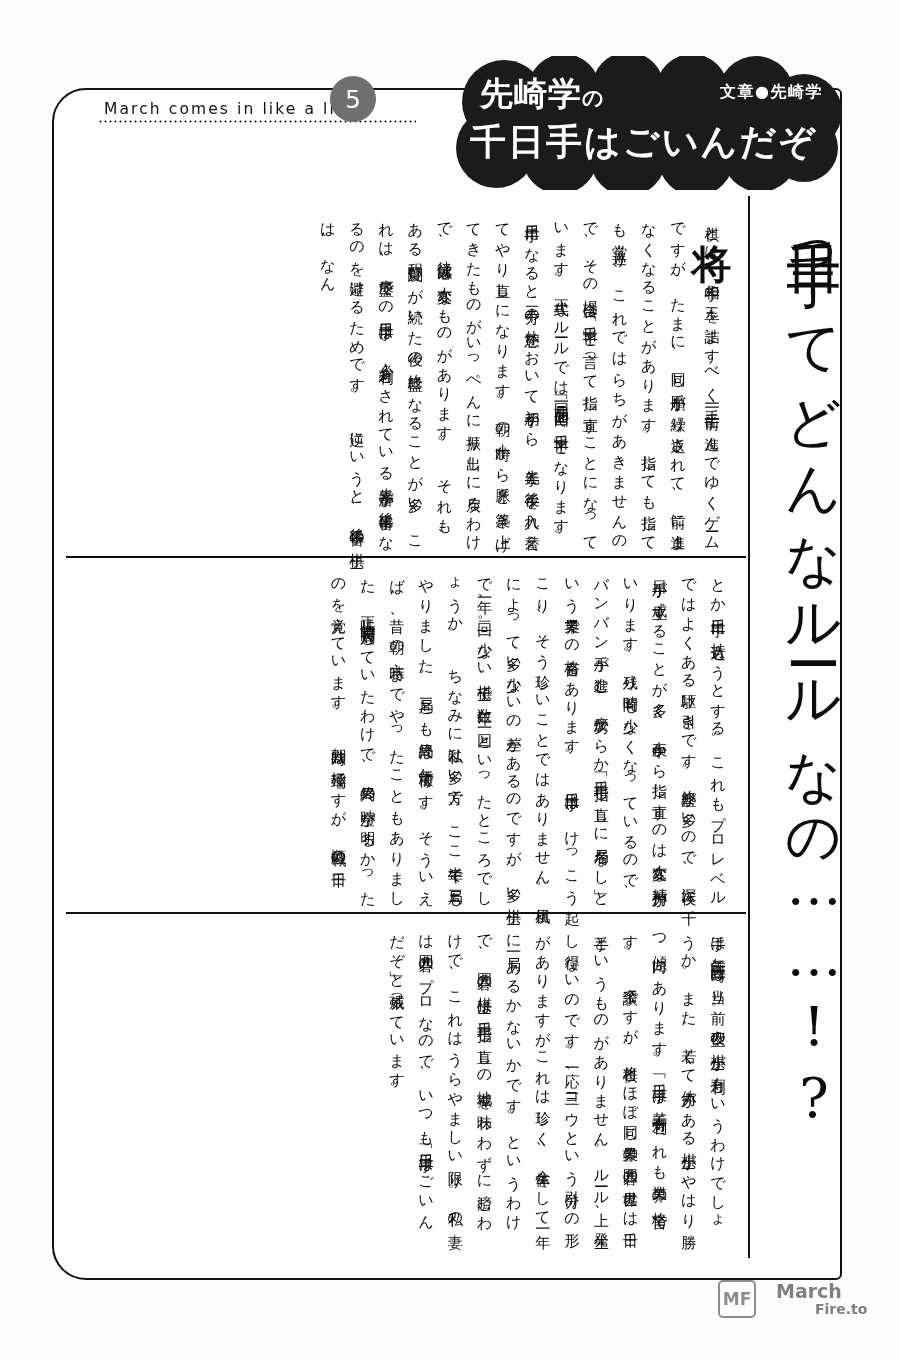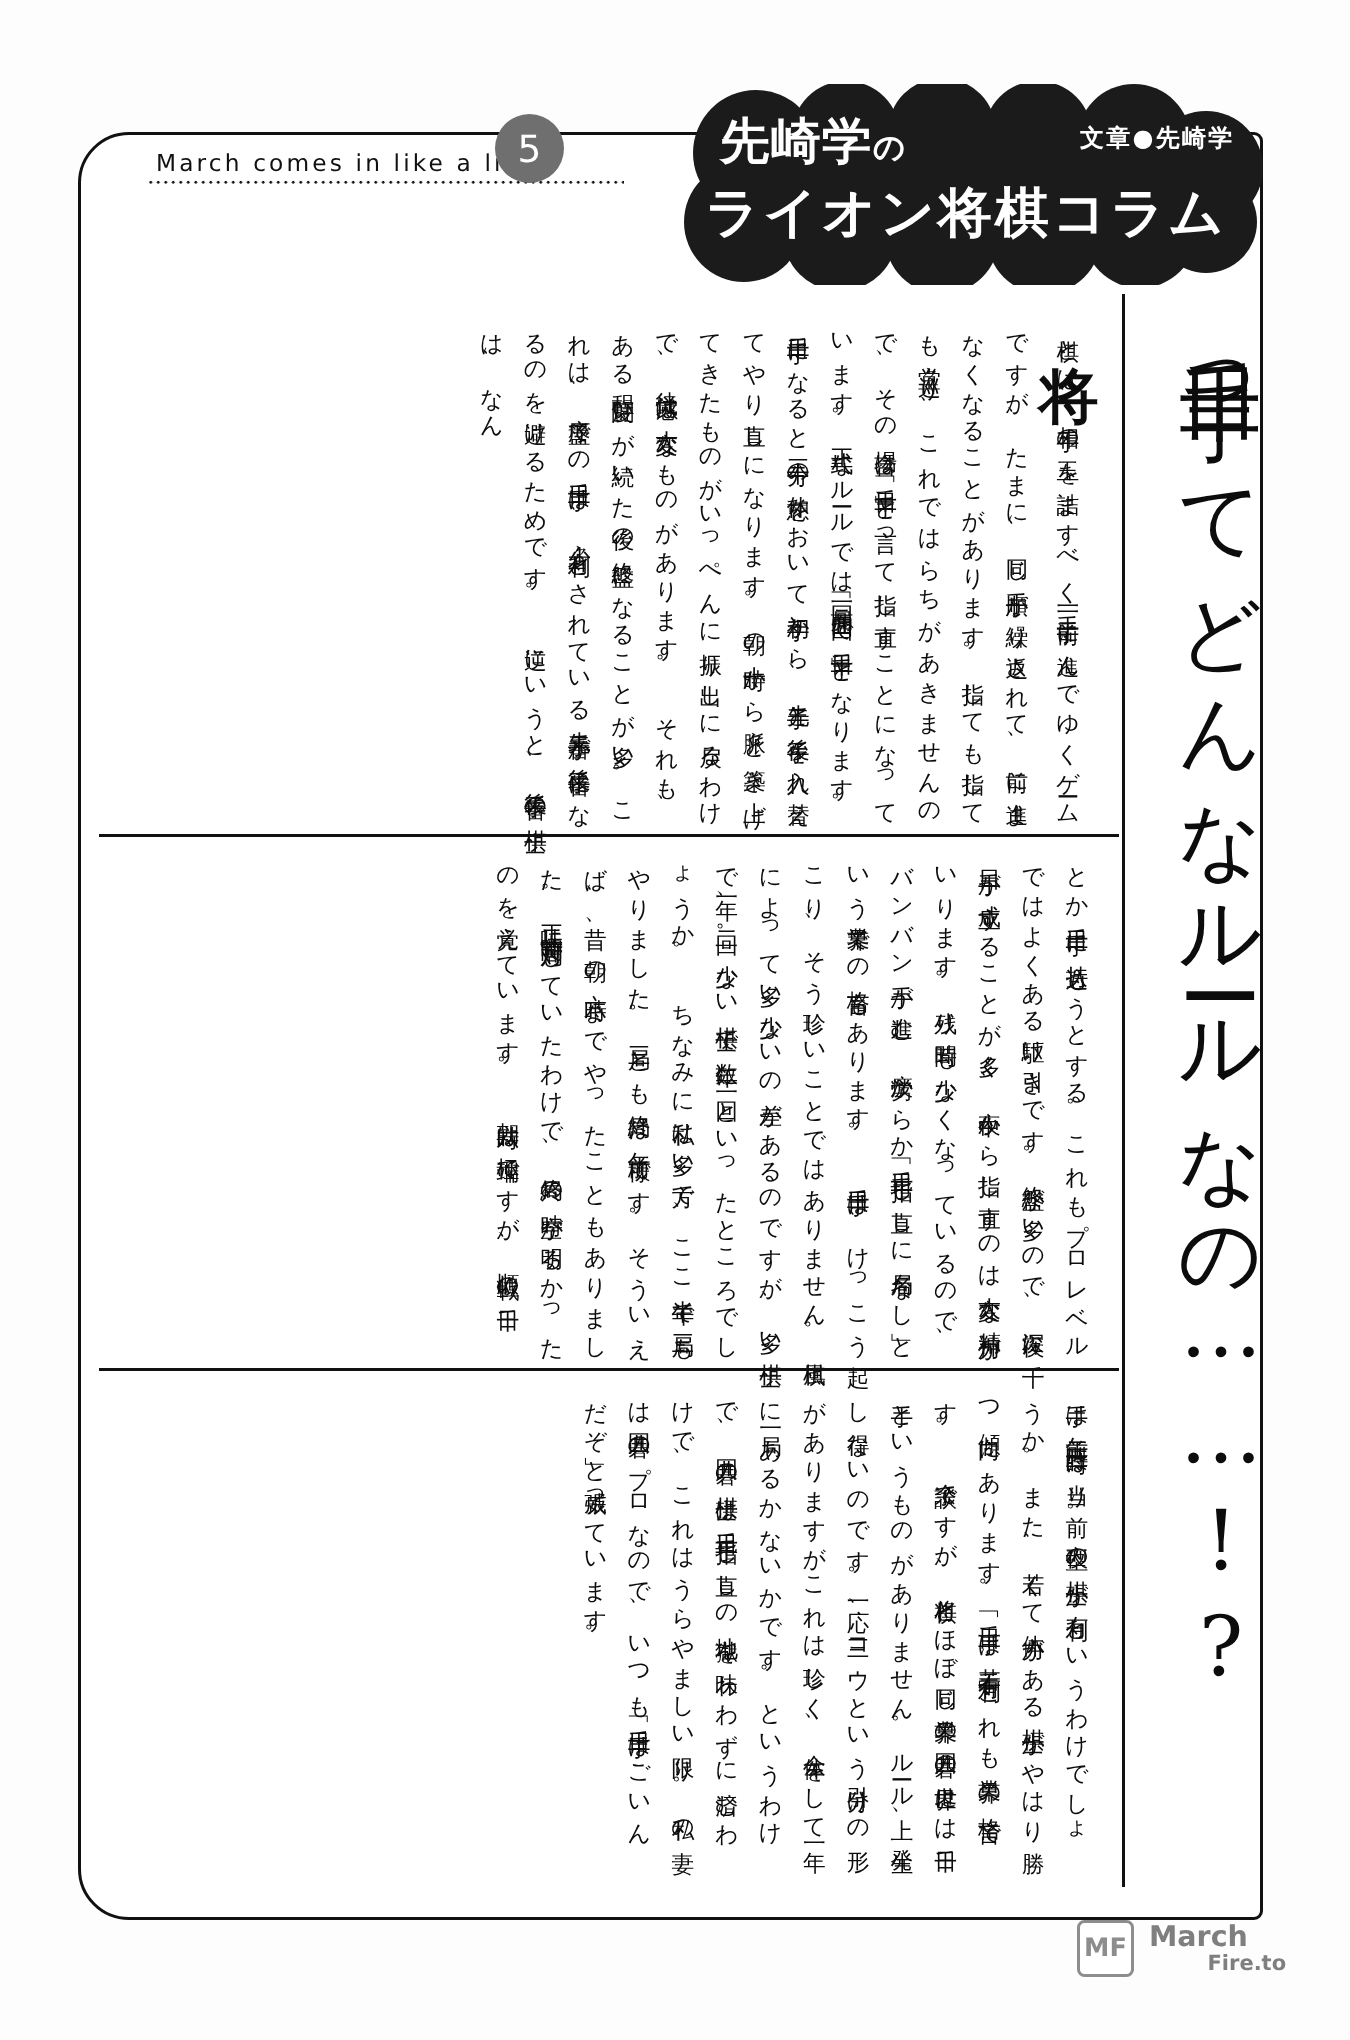--- a/index.html
+++ b/index.html
@@ -215,21 +215,21 @@
   }
   #wm-logo {
     width: 34px; height: 34px;
     border: 2.4px solid #8d8d8d;
     border-radius: 5px;
     color: #8d8d8d;
     font-family: "DejaVu Sans", sans-serif;
     font-size: 17px;
     font-weight: 700;
     display: flex; align-items: center; justify-content: center;
-    margin-right: 10px;
+    margin-right: 20px;
     background: rgba(255,255,255,.7);
   }
   #wm-brand-text {
     font-family: "DejaVu Sans", "Liberation Sans", sans-serif;
     font-size: 19px;
     font-weight: 700;
     color: #7f7f7f;
     line-height: 1.02;
   }
   #wm-brand-text .l2 { font-size: 14px; display:block;margin-left:39px; }
@@ -260,21 +260,21 @@
         <circle cx="176" cy="102" r="38"></circle>
         <circle cx="244" cy="102" r="38"></circle>
         <circle cx="308" cy="98" r="38"></circle>
         <circle cx="352" cy="92" r="34"></circle>
         <rect x="44" y="32" width="312" height="72"></rect>
       </g>
     </svg>
     <div class="banner-text" id="banner-line1">
       <span>先崎学</span><span class="small">の</span>
     </div>
-    <div class="banner-text" id="banner-line2">ライオン将棋コラム</div>
+    <div class="banner-text" id="banner-line2">千日手はごいんだぞ</div>
     <div class="banner-text" id="banner-byline">文章●先崎学</div>
   </div>
   <div id="banner-number">5</div>
 
   <div id="vtitle">千日手ってどんなルールなの……!?</div>
 
   <div class="vrule"></div>
   <div class="hrule" id="hrule-1"></div>
   <div class="hrule" id="hrule-2"></div>
 

